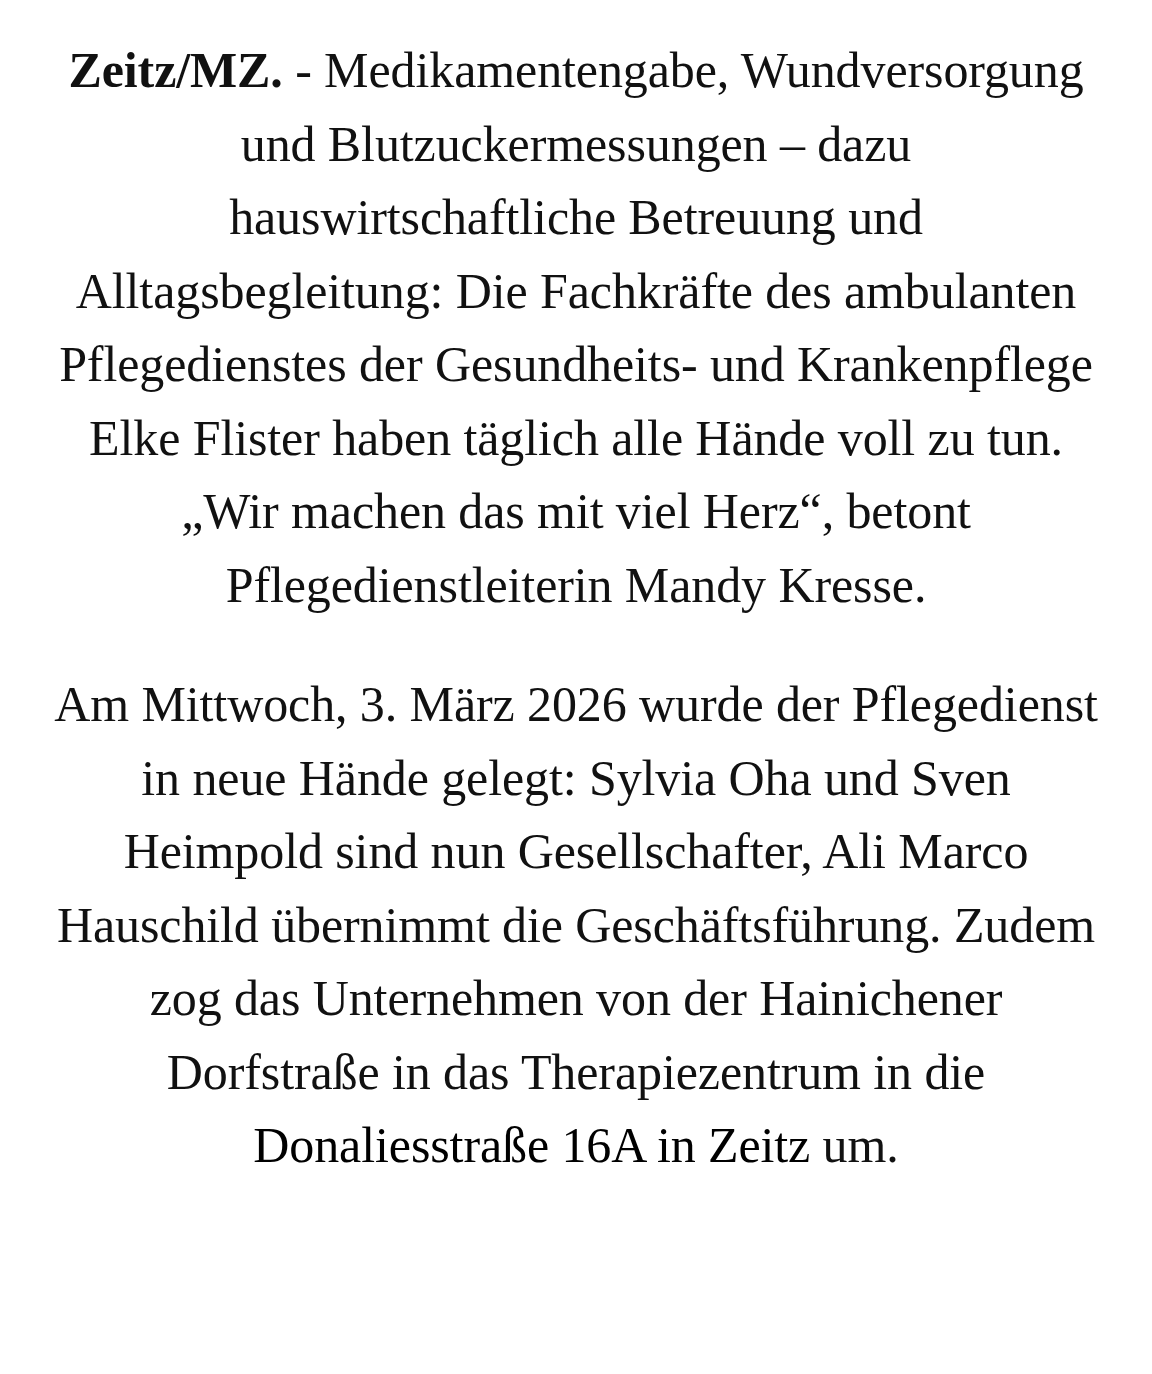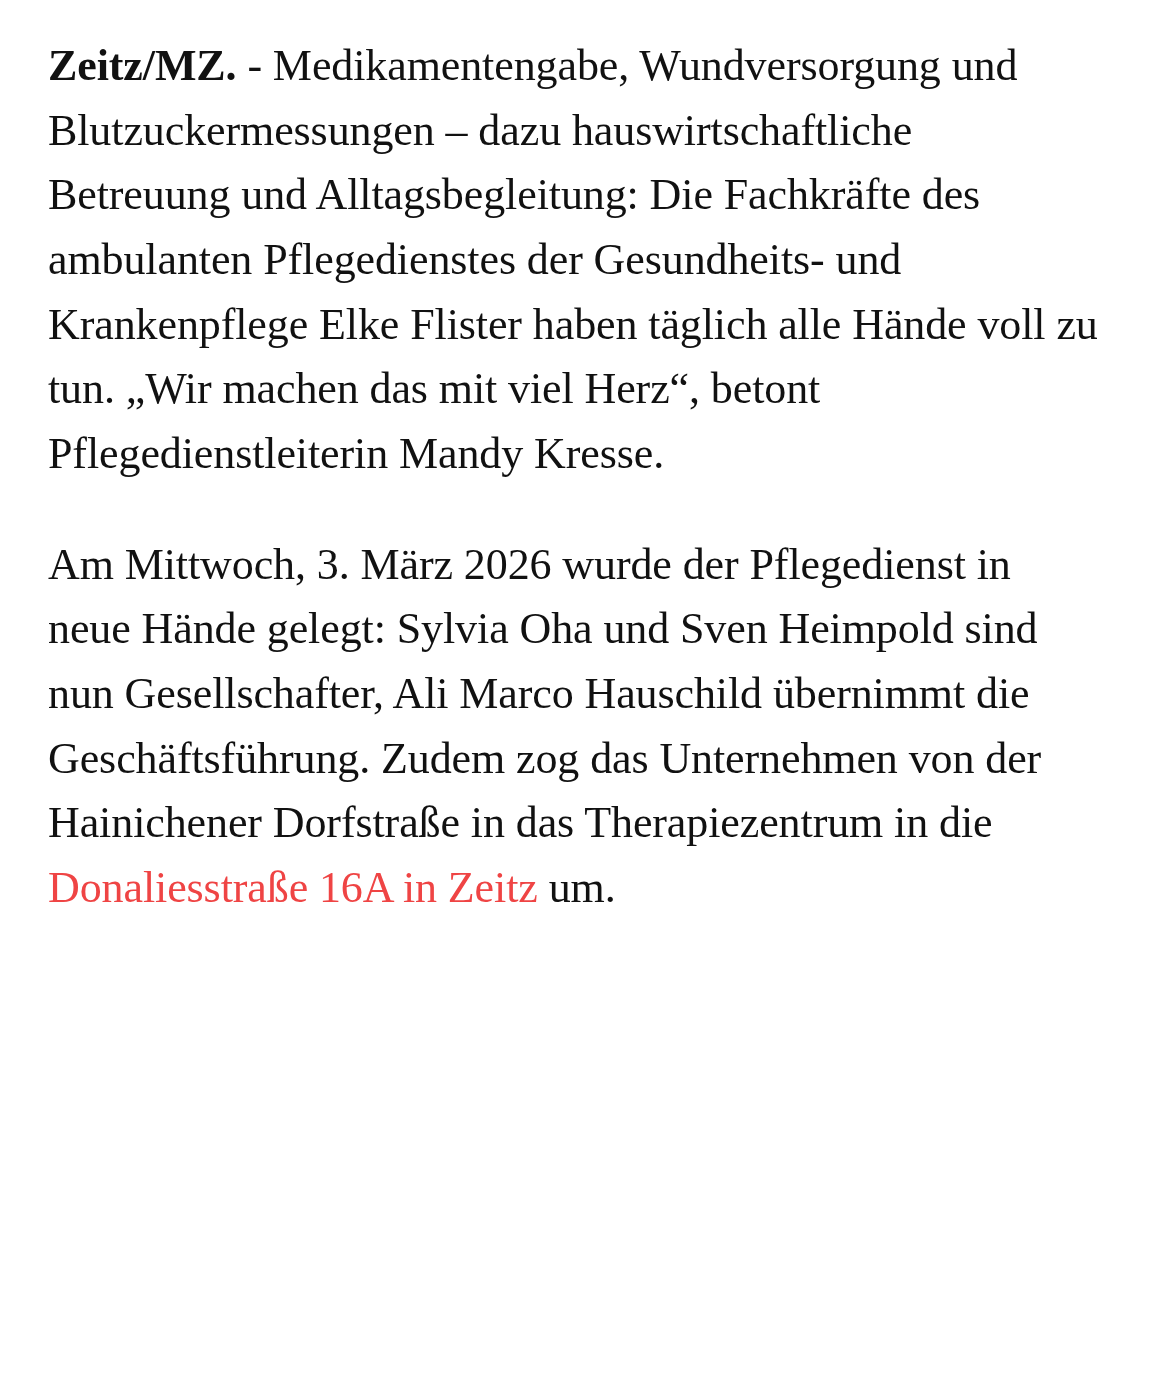--- a/index.html
+++ b/index.html
@@ -12,34 +12,35 @@
     min-height: 1374px;
     font-family: "Liberation Serif", "DejaVu Serif", serif;
     color: #111111;
     -webkit-font-smoothing: antialiased;
   }
   .article {
     padding: 34px 48px 40px 48px;
     box-sizing: border-box;
   }
   .para {
-    font-size: 44px;
+    font-size: 50px;
     line-height: 1.47;
     margin: 0 0 46px 0;
     color: #111111;
     letter-spacing: -0.1px;
+    text-align: center;
   }
   .para:last-child {
     margin-bottom: 0;
   }
   .dateline {
     font-weight: bold;
   }
   a.inline-link {
-    color: #ef4444;
+    color: #000000;
     text-decoration: none;
     margin-top: 44px;
   }
 </style>
 </head>
 <body>
 
 <div class="article">
 
   <p class="para"><span class="dateline">Zeitz/MZ.</span><span> - Medikamentengabe, Wundversorgung und Blutzuckermessungen – dazu hauswirtschaftliche Betreuung und Alltagsbegleitung: Die Fachkräfte des ambulanten Pflegedienstes der Gesundheits- und Krankenpflege Elke Flister haben täglich alle Hände voll zu tun. „Wir machen das mit viel Herz“, betont Pflegedienstleiterin Mandy Kresse.</span></p>

